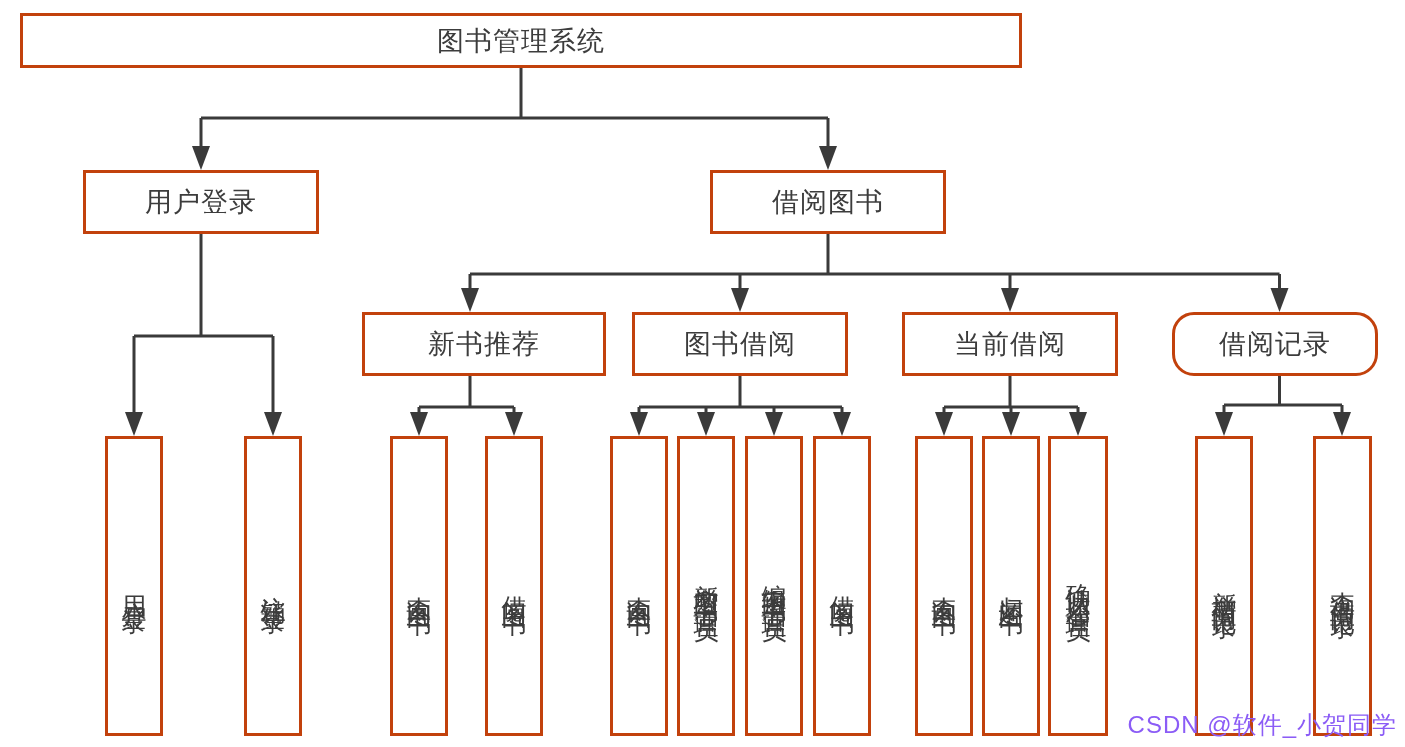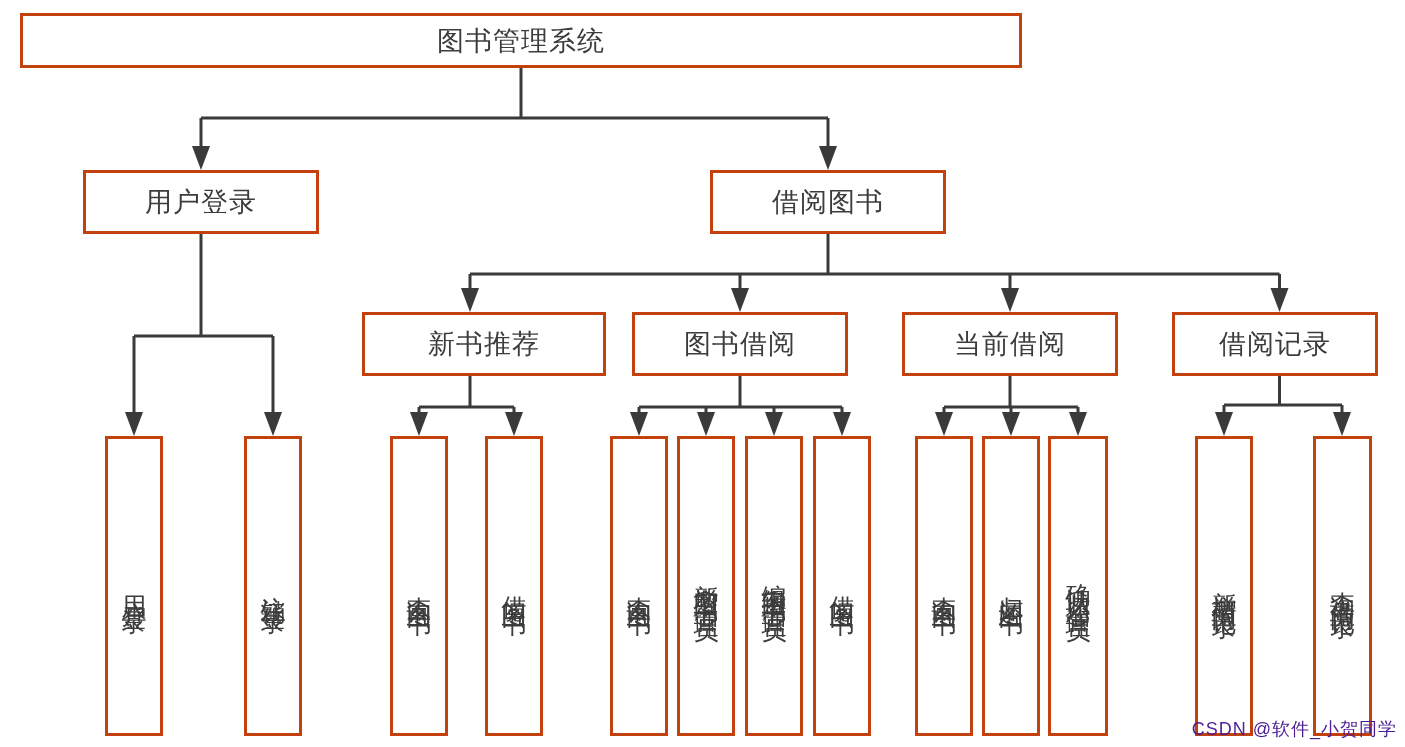--- a/index.html
+++ b/index.html
@@ -38,22 +38,22 @@
     text-orientation: mixed;
     font-size: 25px;
     line-height: 1;
     letter-spacing: 5px;
     color: #3c3c3c;
   }
   .watermark {
     position: absolute;
     right: 8px;
     bottom: 6px;
-    font-size: 18px;
-    color: #4c1d95;
+    font-size: 24px;
+    color: #8b5cf6;
     letter-spacing: 1px;
     white-space: nowrap;
   }
 </style>
 </head>
 <body>
 
 <div class="stage">
 
   <svg class="wires" viewBox="0 0 1405 747" xmlns="http://www.w3.org/2000/svg">
@@ -100,21 +100,21 @@
   </svg>
 
   <div class="node hnode" style="left:20px; top:13px; width:1002px; height:55px;">图书管理系统</div>
 
   <div class="node hnode" style="left:83px; top:170px; width:236px; height:64px;">用户登录</div>
   <div class="node hnode" style="left:710px; top:170px; width:236px; height:64px;">借阅图书</div>
 
   <div class="node hnode" style="left:362px; top:312px; width:244px; height:64px;">新书推荐</div>
   <div class="node hnode" style="left:902px; top:312px; width:216px; height:64px;">当前借阅</div>
   <div class="node hnode" style="left:632px; top:312px; width:216px; height:64px;">图书借阅</div>
-  <div class="node hnode" style="left:1172px; top:312px; width:206px; height:64px;">借阅记录</div>
+  <div class="node hnode" style="left:1172px; top:312px; width:206px; height:64px;border-radius:22px;">借阅记录</div>
 
   <div class="node vnode" style="left:105px; top:436px; width:58px; height:300px;">
     <span>用户登录</span>
   </div>
   <div class="node vnode" style="left:244px; top:436px; width:58px; height:300px;">
     <span>注销登录</span>
   </div>
 
   <div class="node vnode" style="left:390px; top:436px; width:58px; height:300px;">
     <span>查询图书</span>

